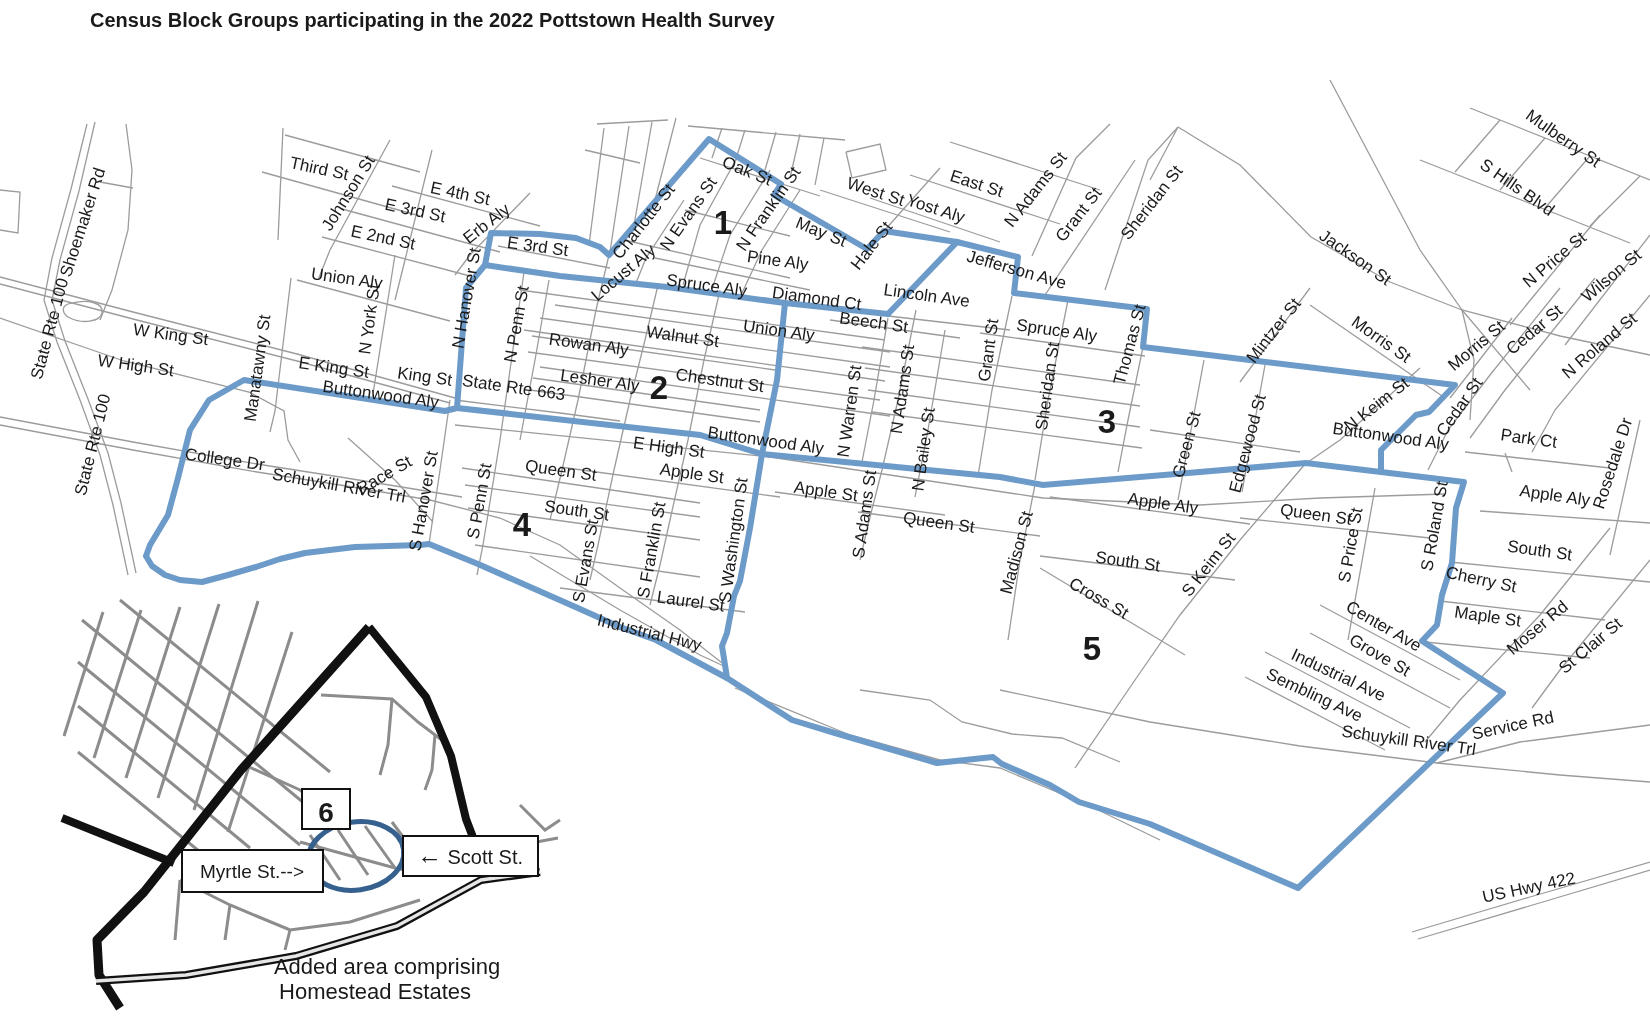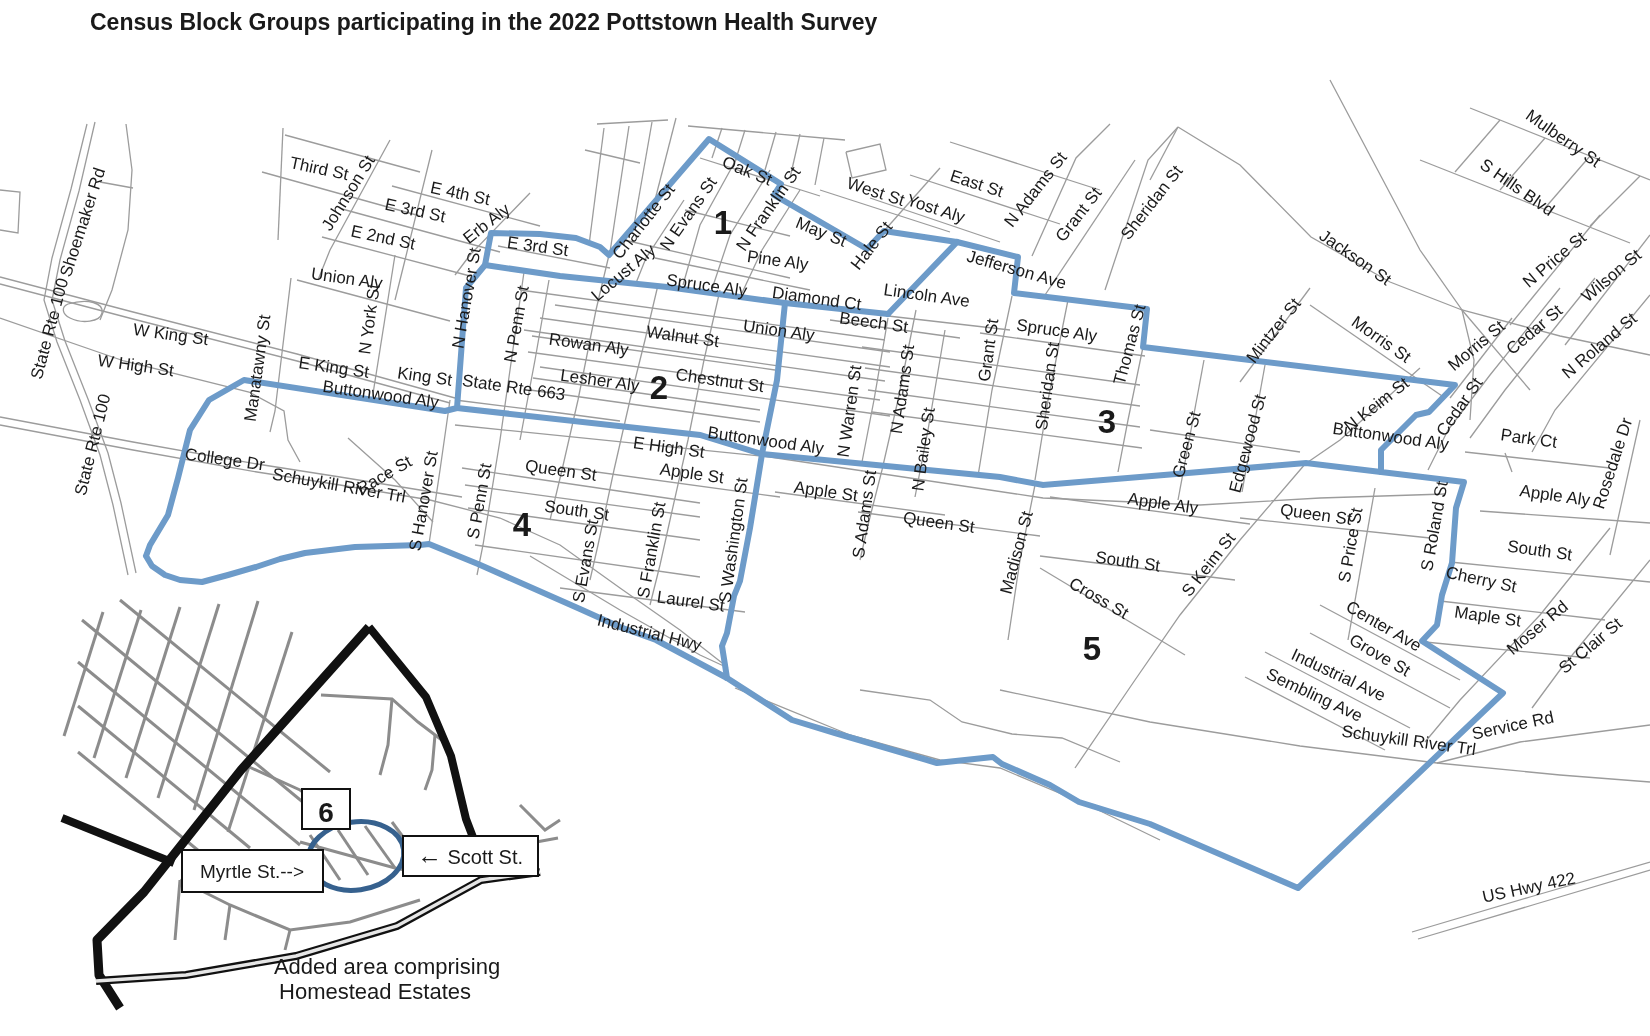--- a/index.html
+++ b/index.html
@@ -1,15 +1,15 @@
 <!DOCTYPE html>
 <html><head><meta charset="utf-8"><style>
 html,body{margin:0;padding:0;background:#fff;width:1650px;height:1036px;overflow:hidden;}
 .title{position:absolute;left:90px;top:9px;font-family:"Liberation Sans",sans-serif;
-font-weight:bold;font-size:23px;color:#1a1a1a;white-space:nowrap;}
+font-weight:bold;font-size:20px;color:#1a1a1a;white-space:nowrap;}
 svg{position:absolute;left:0;top:0;}
 </style></head><body>
 
 <svg width="1650" height="1036" viewBox="0 0 1650 1036" font-family="Liberation Sans, sans-serif">
 <rect x="0" y="0" width="1650" height="1036" fill="#ffffff"></rect>
 
 <path d="M87,124 L71,189 L52,258 L44,300 L57,342 L80,400 L100,455 L113,505 L128,575" fill="none" stroke="#9c9c9c" stroke-width="1.3"></path>
 <path d="M95,122 L79,191 L60,260 L52,300 L65,341 L88,399 L108,453 L121,503 L136,573" fill="none" stroke="#9c9c9c" stroke-width="1.3"></path>
 
 <path d="M126,124 L132,170 L128,230 L112,290 L100,320" fill="none" stroke="#9c9c9c" stroke-width="1.3"></path>

